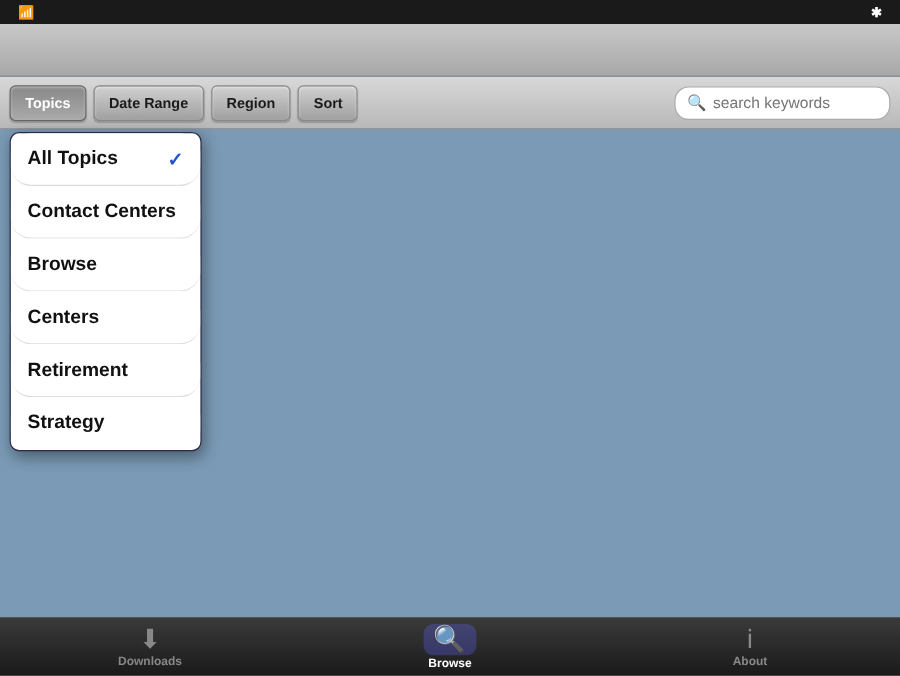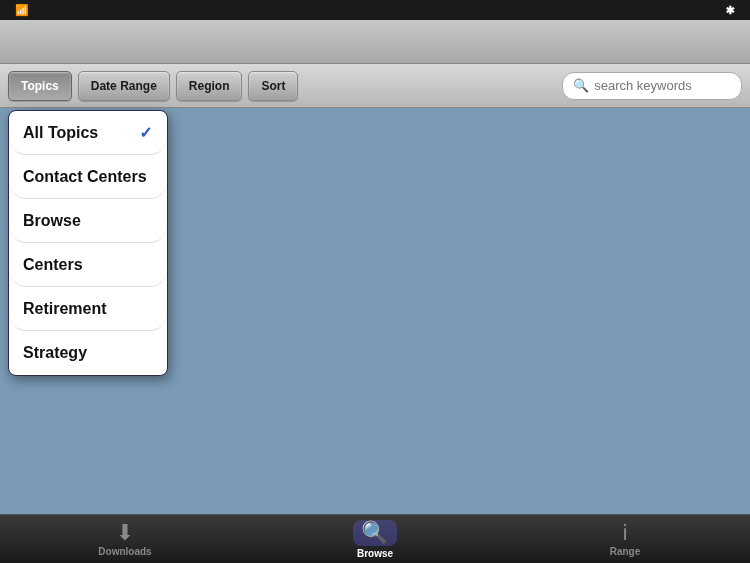--- a/index.html
+++ b/index.html
@@ -261,17 +261,17 @@
   <div class="tab-item">
     <span class="tab-icon ">⬇</span>
     <span class="tab-label">Downloads</span>
   </div>
       <div class="tab-item active">
     <span class="tab-icon tab-icon-bg">🔍</span>
     <span class="tab-label">Browse</span>
   </div>
       <div class="tab-item">
     <span class="tab-icon ">ℹ</span>
-    <span class="tab-label">Range</span>
+    <span class="tab-label">About</span>
   </div>
     </div>
 
 </div>
 
 </body></html>

